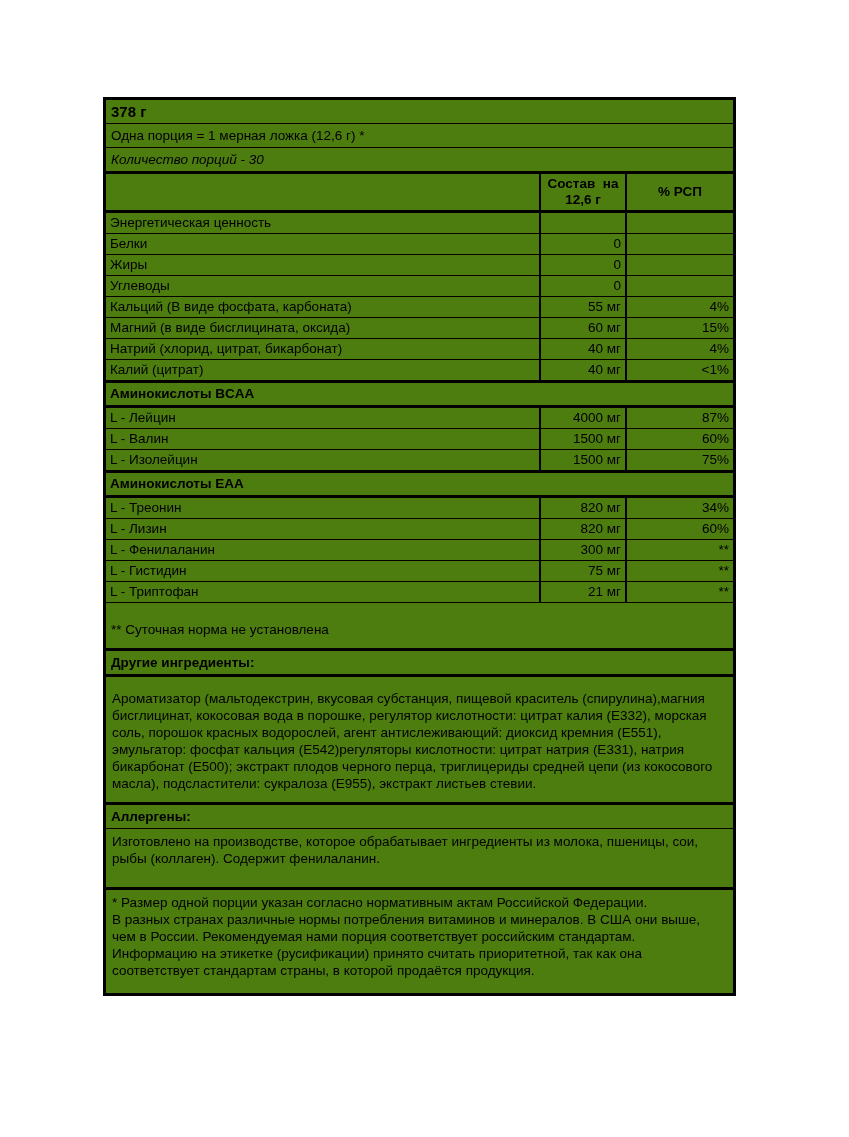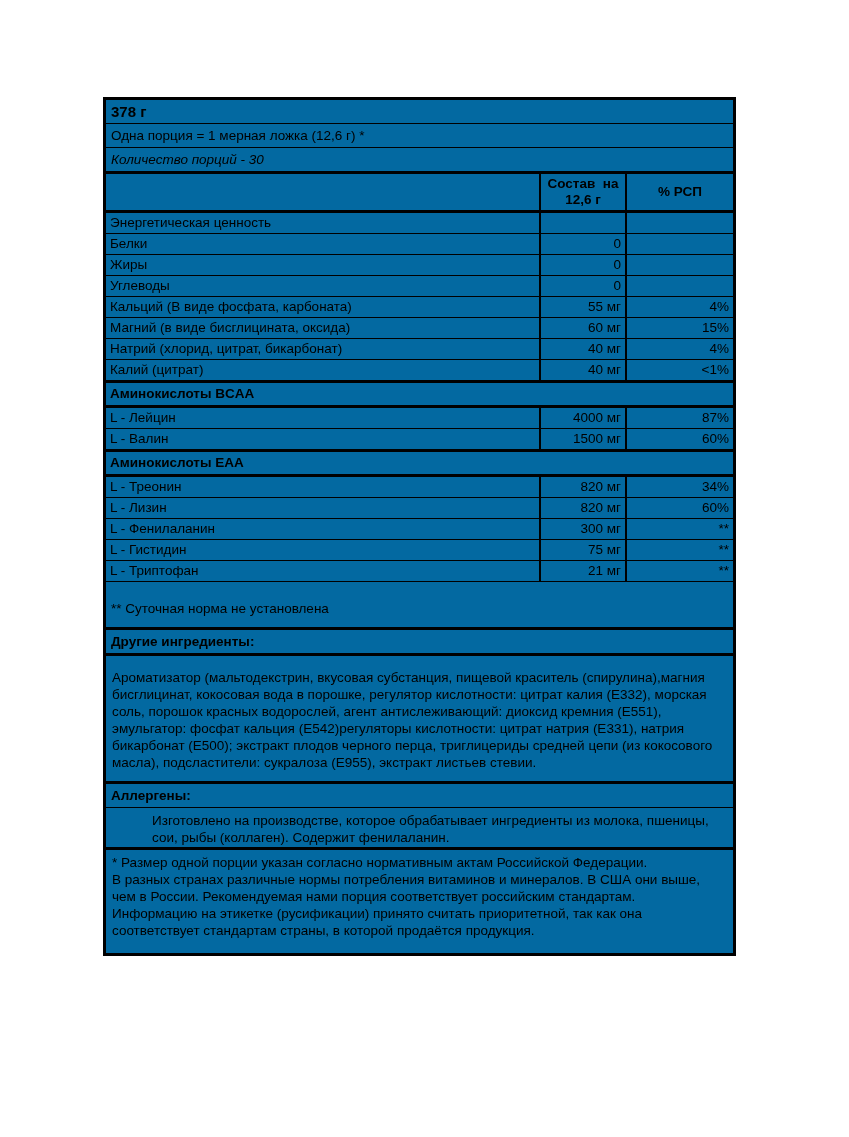--- a/index.html
+++ b/index.html
@@ -13,21 +13,21 @@
     font-size: 13.5px;
     line-height: 17px;
     position: relative;
   }
   .label-box {
     position: absolute;
     left: 103px;
     top: 97px;
     width: 633px;
     border: 3px solid #000;
-    background: #0369a1;
+    background: #4d7c0f;
   }
   .top-line {
     padding: 3px 5px;
     border-bottom: 1px solid #000;
     min-height: 22px;
   }
   .top-line.title { font-weight: bold; font-size: 15px; }
   .top-line.last { border-bottom: none; font-style: italic; }
 
   table.nutrition-table {
@@ -68,21 +68,21 @@
     font-weight: bold;
     border-top: 3px solid #000;
     border-bottom: 3px solid #000;
     padding: 3px 5px;
   }
   .bar.allergen-bar { border-bottom: 1px solid #000; }
   .para {
     padding: 13px 6px 10px;
     white-space: pre-wrap;
   }
-  .para.allergens { padding: 4px 6px 1px; margin-left: 40px; }
+  .para.allergens { padding: 4px 6px 20px; }
   .para.footer-note {
     border-top: 3px solid #000;
     padding: 4px 6px 14px;
   }
 </style>
 </head>
 <body>
 
 <div class="page">
   <div class="label-box">
@@ -153,20 +153,25 @@
             <td class="name-cell">L - Лейцин</td>
             <td class="amt-cell">4000 мг</td>
             <td class="rsp-cell">87%</td>
           </tr>
           <tr>
             <td class="name-cell">L - Валин</td>
             <td class="amt-cell">1500 мг</td>
             <td class="rsp-cell">60%</td>
           </tr>
           <tr>
+            <td class="name-cell">L - Изолейцин</td>
+            <td class="amt-cell">1500 мг</td>
+            <td class="rsp-cell">75%</td>
+          </tr>
+          <tr>
             <td colspan="3" class="section-cell">Аминокислоты EAA</td>
           </tr>
           <tr>
             <td class="name-cell">L - Треонин</td>
             <td class="amt-cell">820 мг</td>
             <td class="rsp-cell">34%</td>
           </tr>
           <tr>
             <td class="name-cell">L - Лизин</td>
             <td class="amt-cell">820 мг</td>

